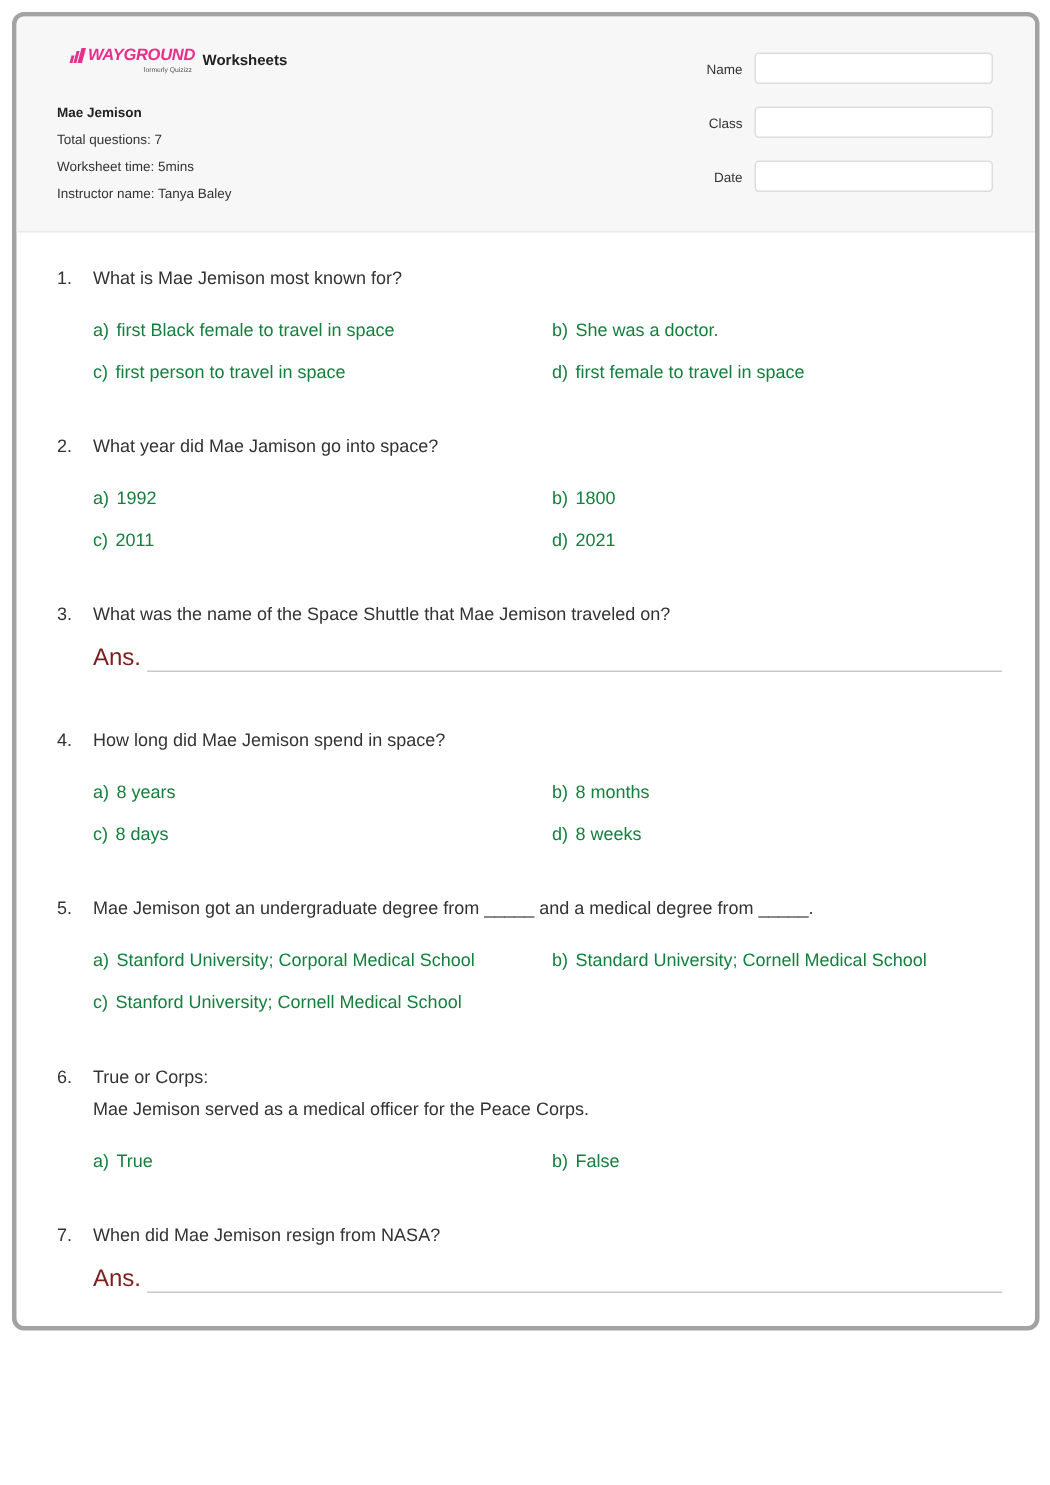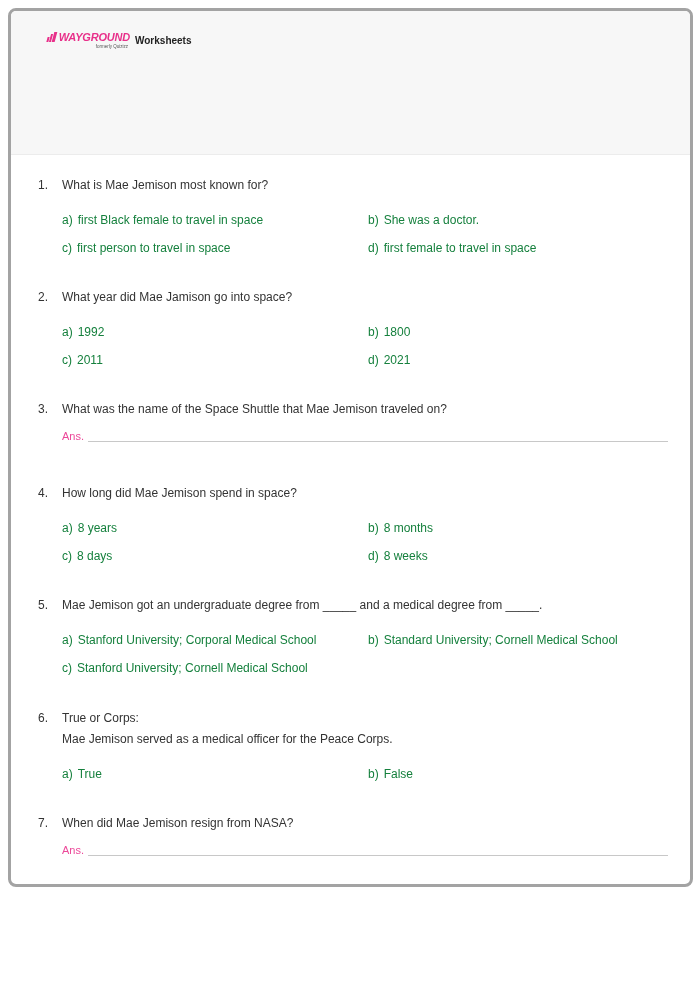--- a/index.html
+++ b/index.html
@@ -31,21 +31,21 @@
     .field-label { font-size: 9px; color: #333; margin-right: 8px; }
     .field-input { width: 159px; height: 21px; border: 1px solid #dddddd; border-radius: 3px; background: #fff; }
 
     .questions { position: absolute; left: 27px; top: 167px; width: 630px; }
     .q { position: absolute; left: 0; width: 630px; font-size: 12px; color: #333; }
     .q-num { position: absolute; left: 0; top: 0; }
     .q-text { position: absolute; left: 24px; top: 0; white-space: nowrap; }
     .opt { position: absolute; font-size: 12px; color: #15803d; white-space: nowrap; }
     .opt-letter { display: inline-block; margin-right: 5px; }
     .ans { position: absolute; left: 24px; display: flex; align-items: flex-end; width: 606px; }
-    .ans-label { font-size: 11px; color: #ec4899; }
+    .ans-label { font-size: 16px; color: #7f1d1d; }
     .ans-line { flex: 1; border-bottom: 1px solid #c8c8c8; margin-left: 4px; height: 12px; }
   </style>
 </head>
 <body>
 
 <div class="card">
   <div class="header">
     <div class="brand">
       <div class="logo">
         <div class="logo-main">
@@ -54,21 +54,41 @@
               <span style="height:8px"></span>
               <span style="height:10px;width:3px"></span>
           </span>
           <span>WAYGROUND</span>
         </div>
         <div class="logo-sub">formerly Quizizz</div>
       </div>
       <div class="brand-title">Worksheets</div>
     </div>
 
+    <div class="meta">
+      <div class="ws-title">Mae Jemison</div>
+      <div>Total questions: 7</div>
+      <div>Worksheet time: 5mins</div>
+      <div>Instructor name: Tanya Baley</div>
+    </div>
 
+    <div class="fields">
+      <div class="field-row">
+        <span class="field-label">Name</span>
+        <div class="field-input"></div>
+      </div>
+      <div class="field-row">
+        <span class="field-label">Class</span>
+        <div class="field-input"></div>
+      </div>
+      <div class="field-row">
+        <span class="field-label">Date</span>
+        <div class="field-input"></div>
+      </div>
+    </div>
   </div>
 
   <div class="questions">
 
     <div class="q" style="top:0">
       <span class="q-num">1.</span>
       <span class="q-text">What is Mae Jemison most known for?</span>
       <div class="opt" style="left:24px;top:35px"><span class="opt-letter">a)</span><span>first Black female to travel in space</span></div>
       <div class="opt" style="left:330px;top:35px"><span class="opt-letter">b)</span><span>She was a doctor.</span></div>
       <div class="opt" style="left:24px;top:63px"><span class="opt-letter">c)</span><span>first person to travel in space</span></div>

